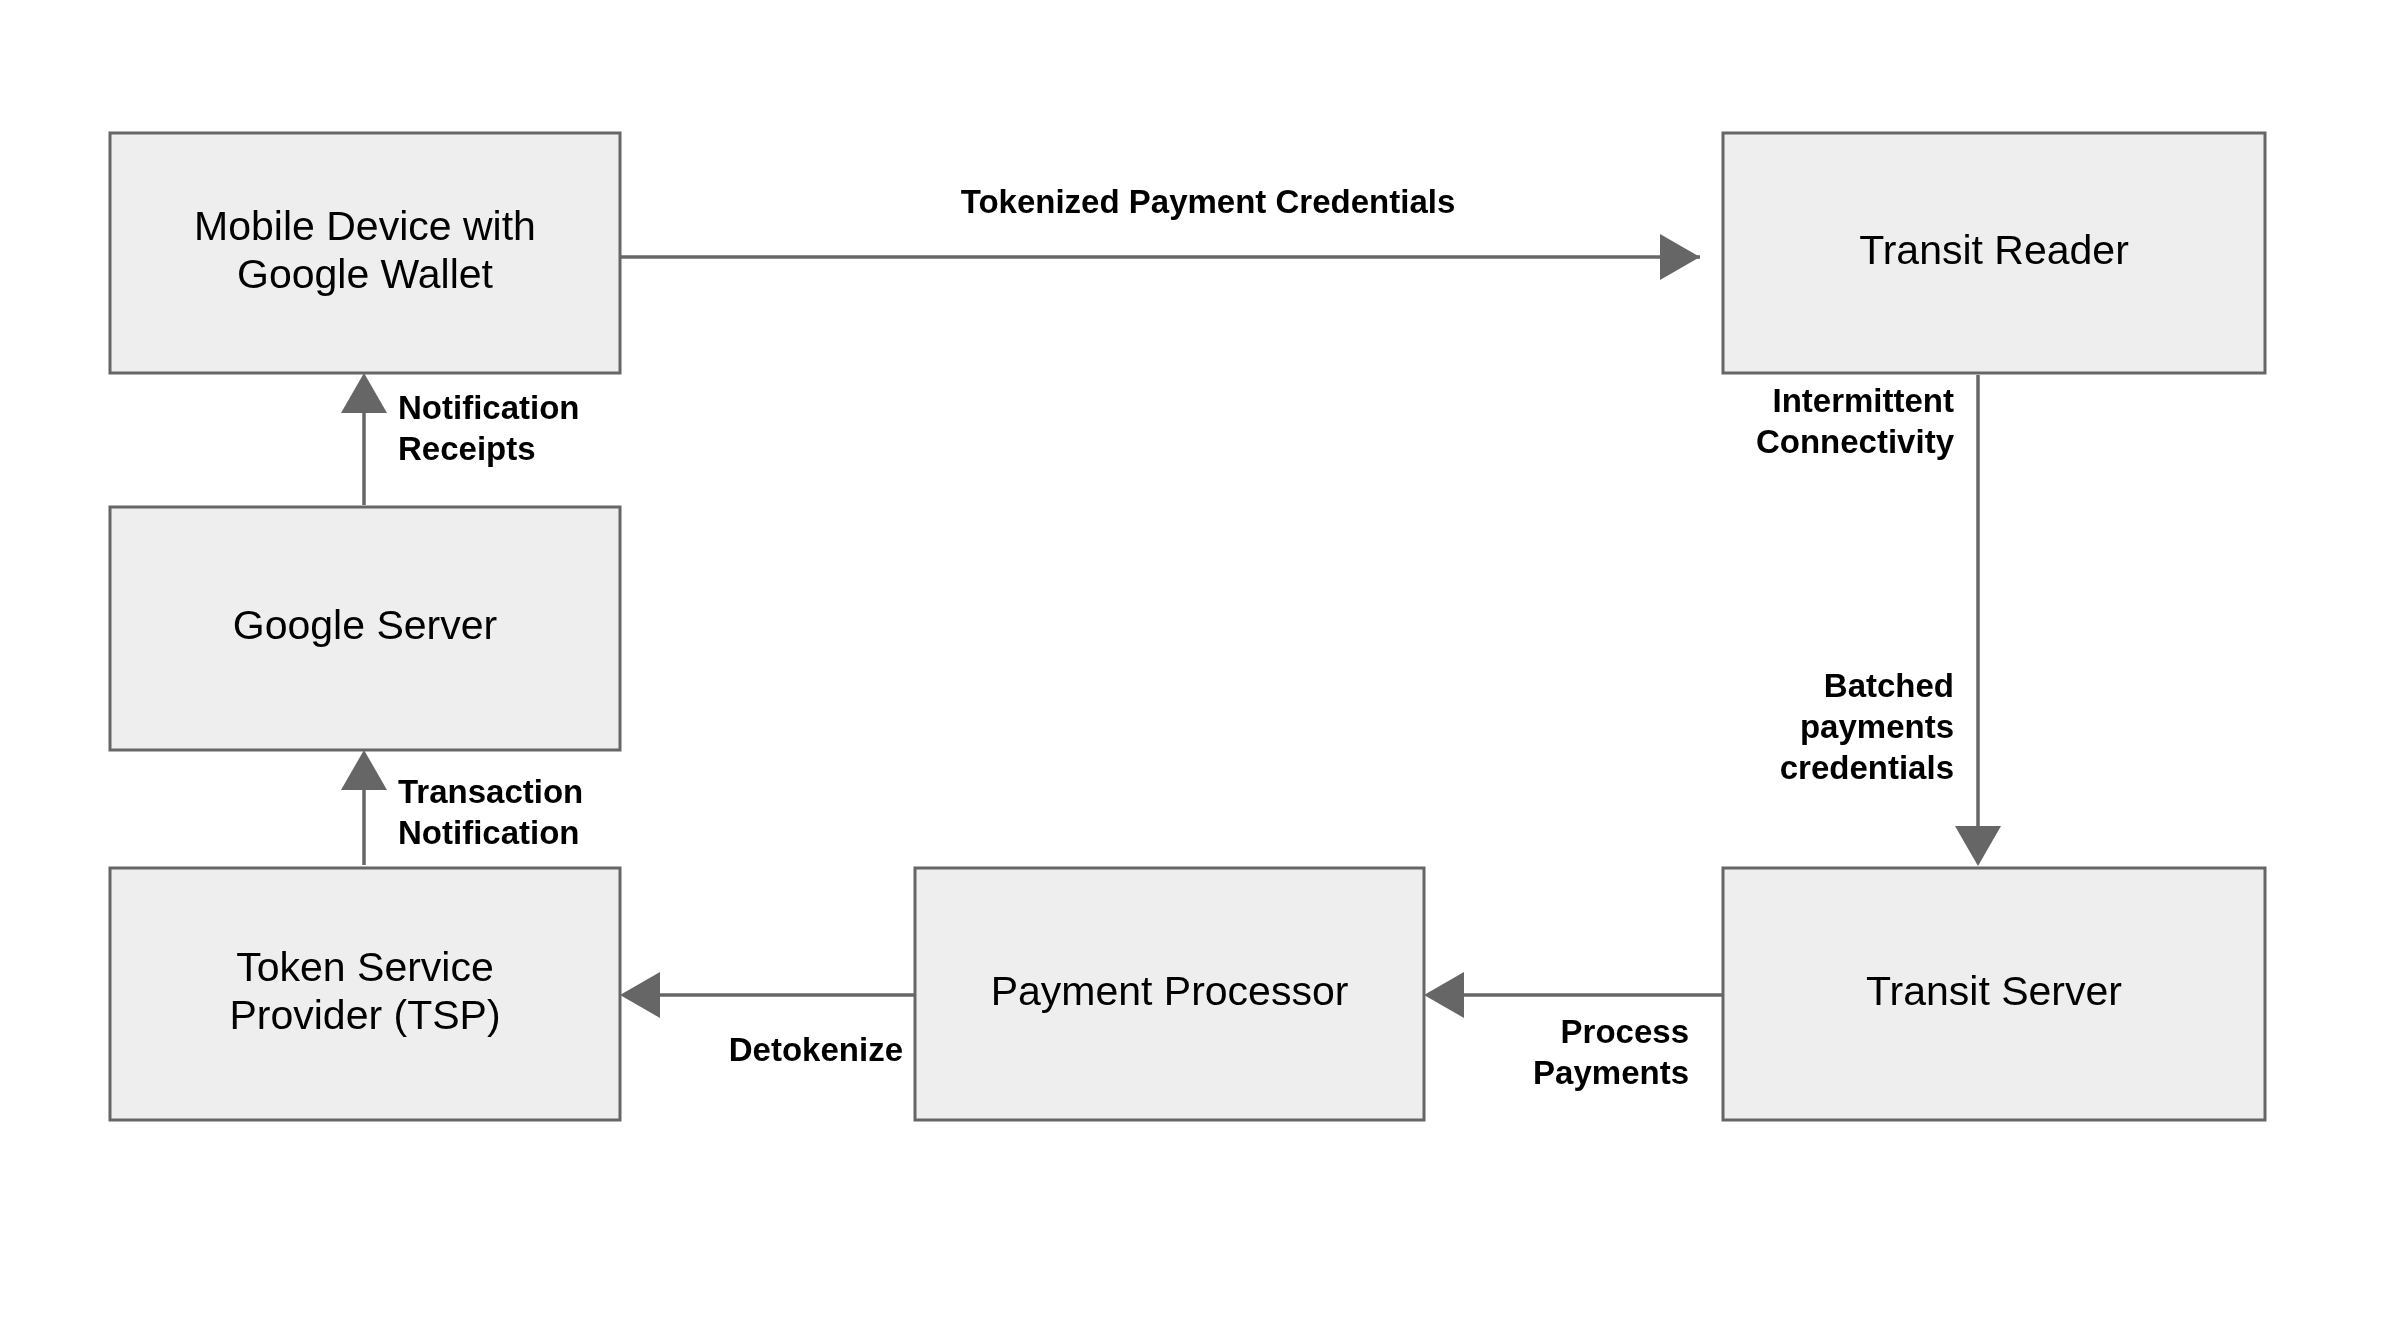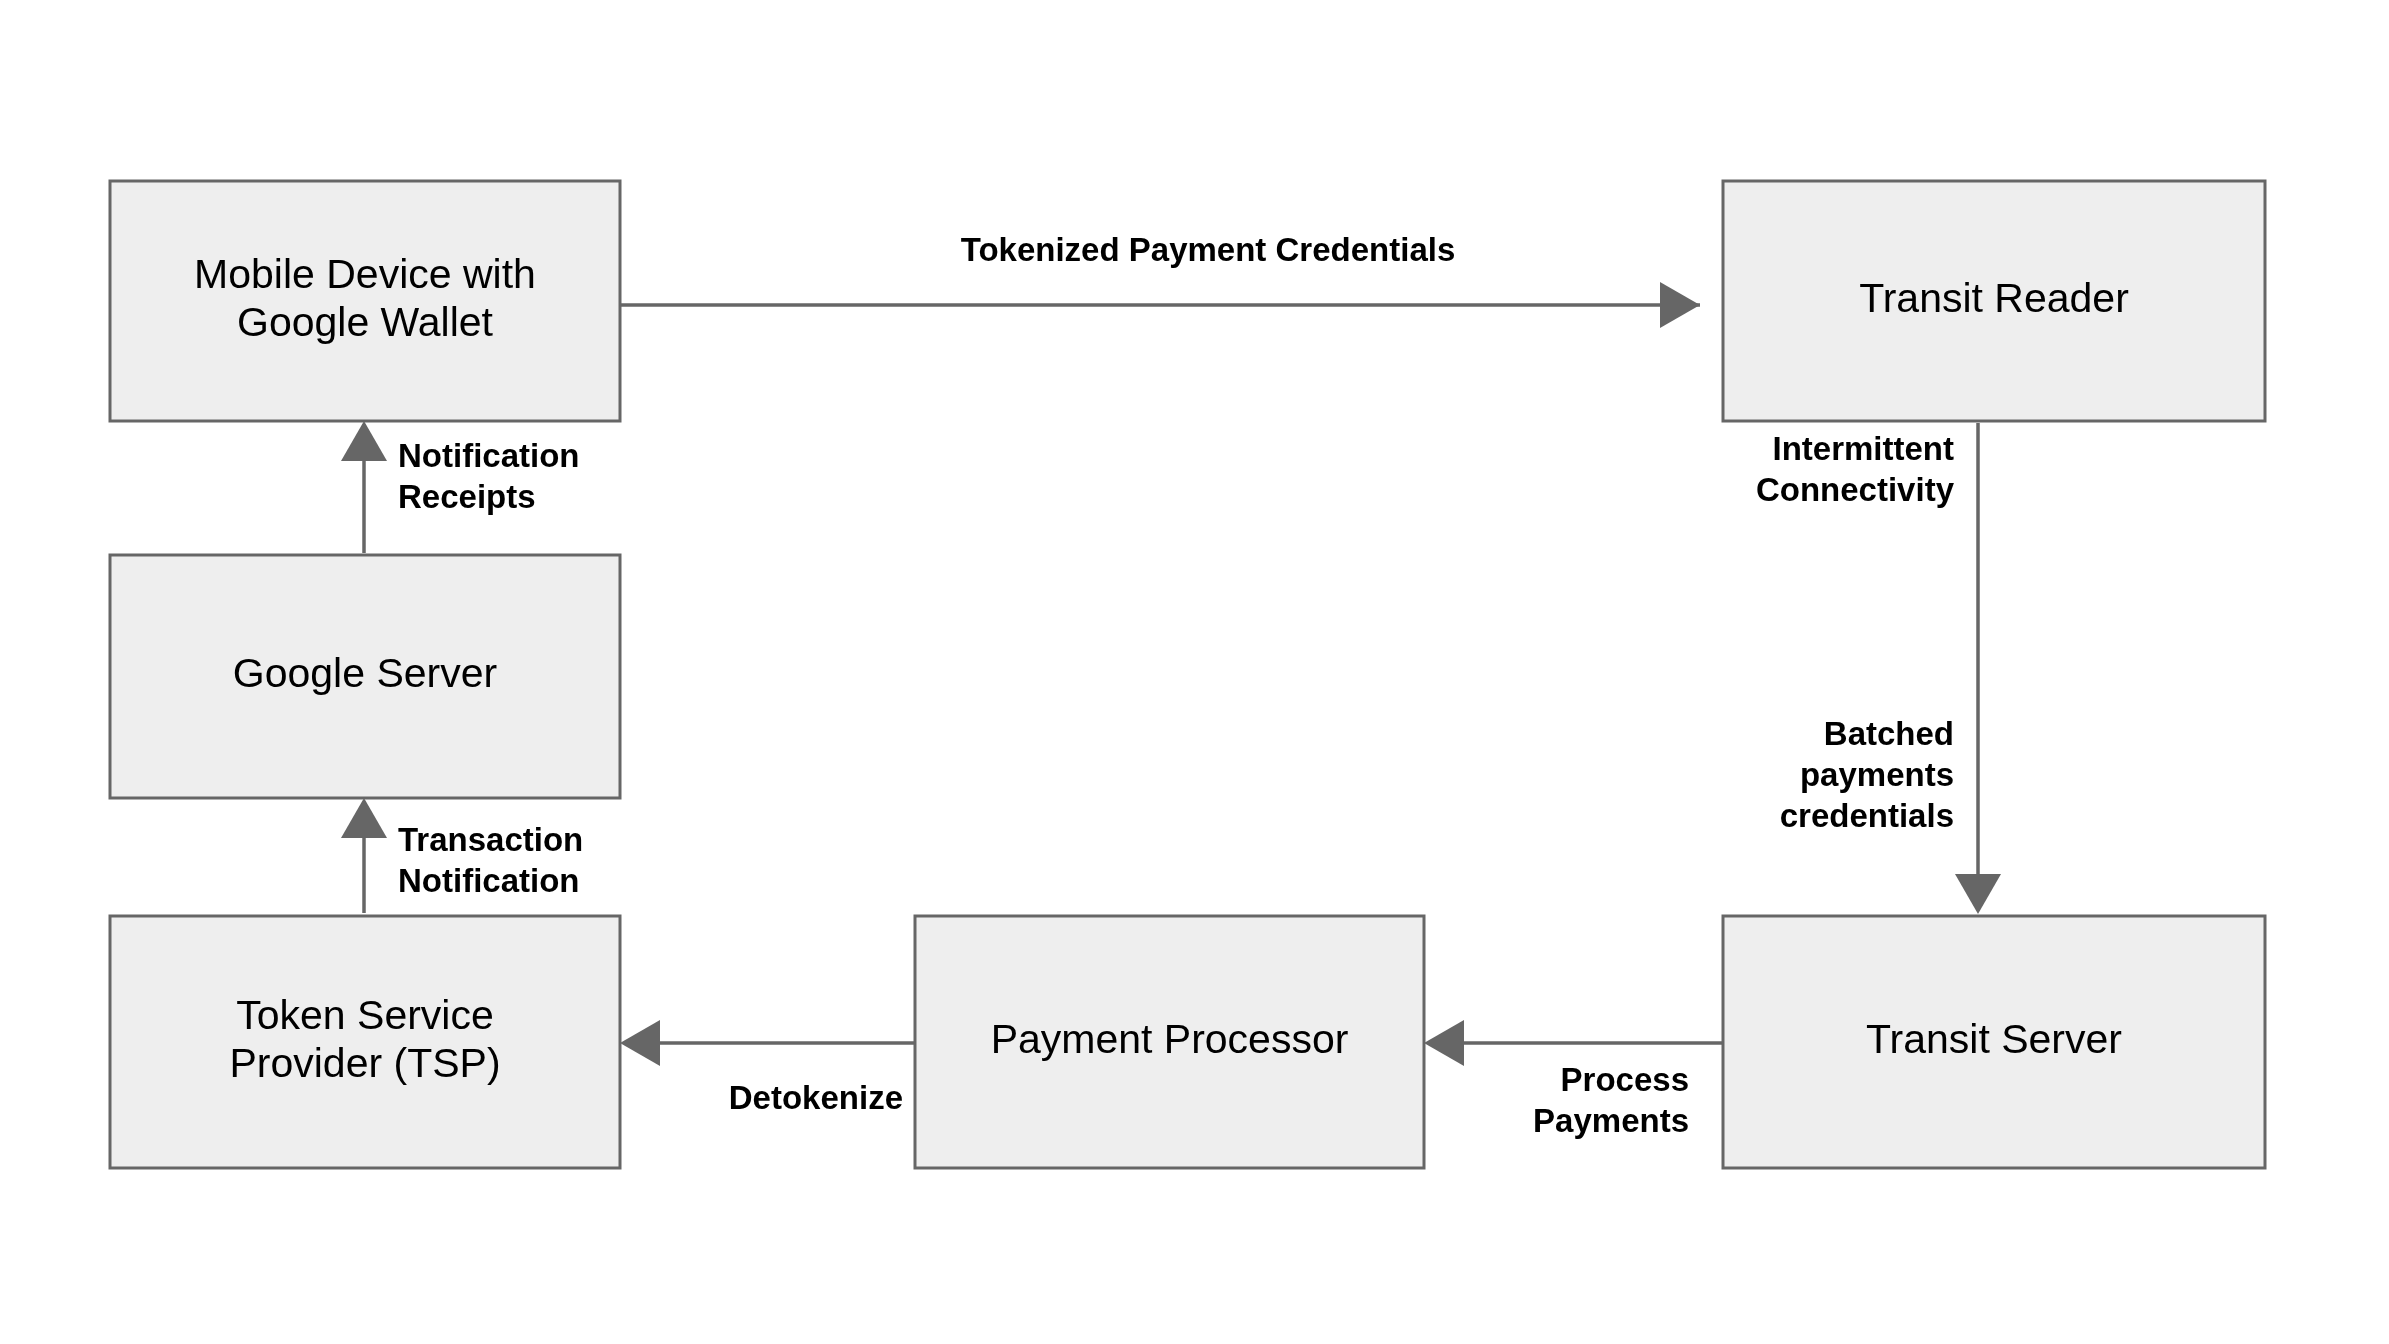--- a/index.html
+++ b/index.html
@@ -11,21 +11,20 @@
     width: 2389px;
     height: 1344px;
     overflow: hidden;
     font-family: "Liberation Sans", sans-serif;
   }
   #diagram-root {
     position: relative;
     width: 2389px;
     height: 1196px;
     background: #ffffff;
-    margin-top: 48px;
   }
   #diagram-svg {
     position: absolute;
     top: 0;
     left: 0;
     width: 2389px;
     height: 1344px;
   }
   .node-box {
     fill: #eeeeee;

